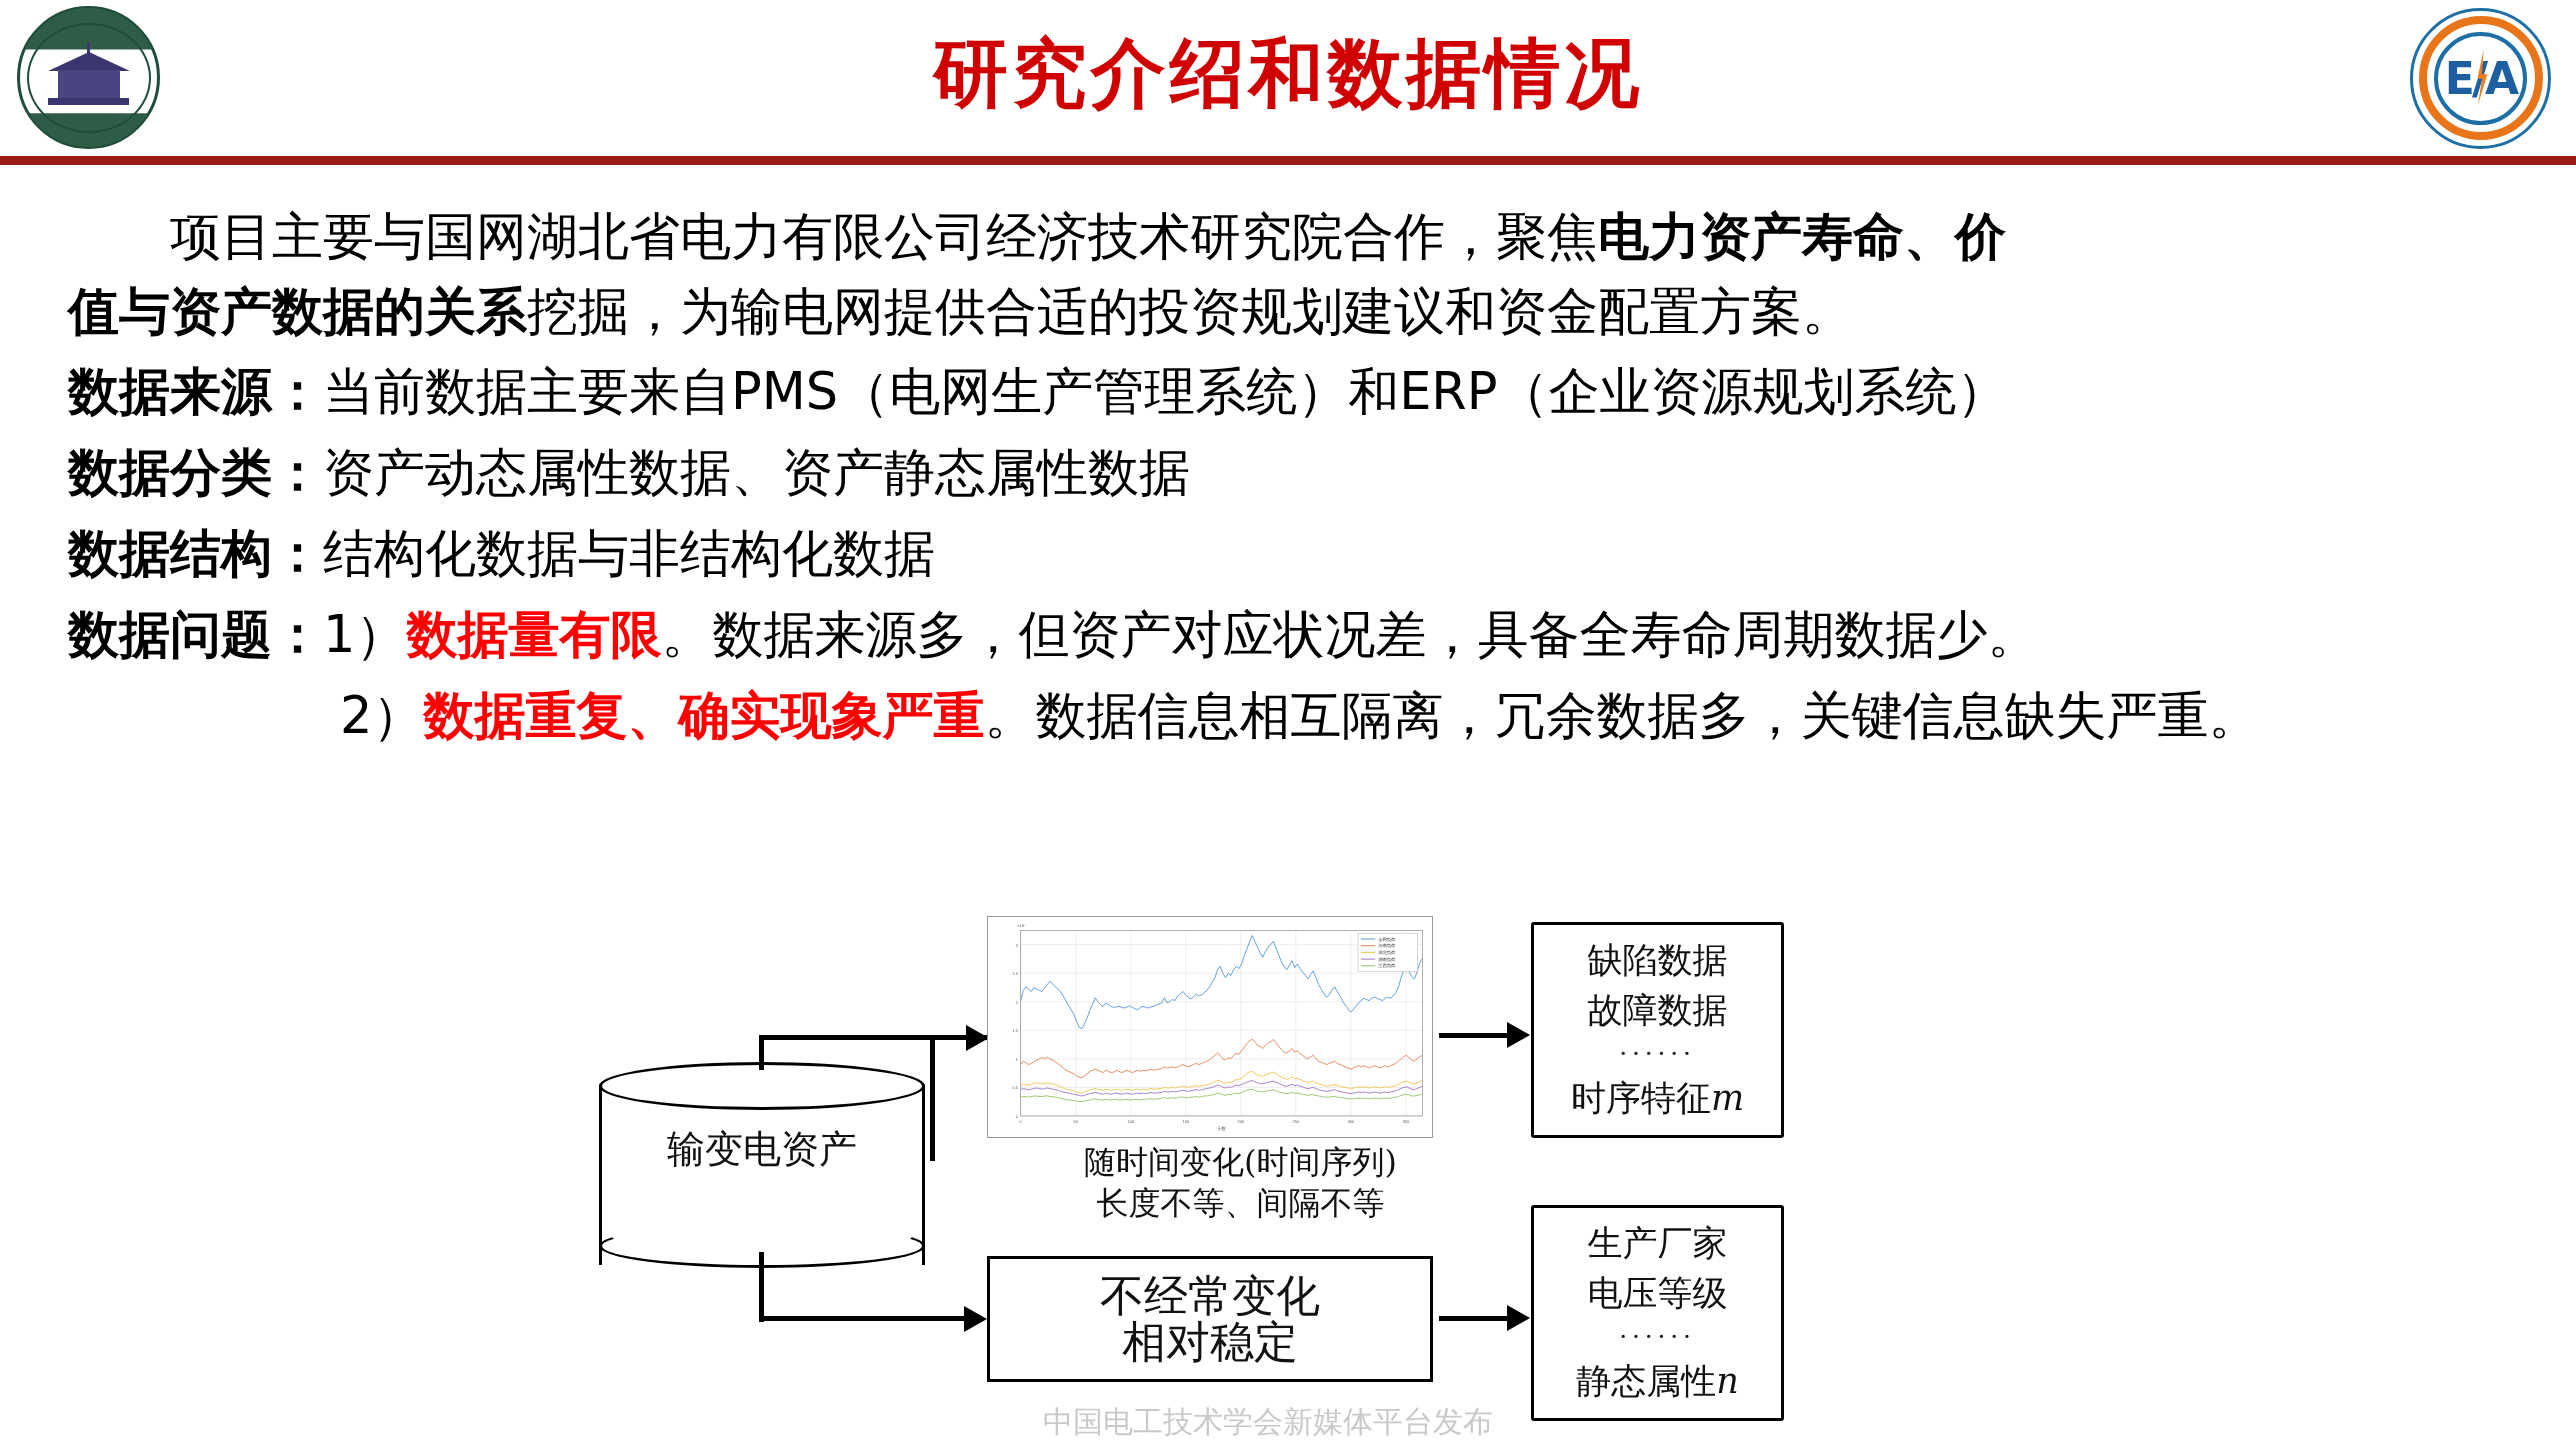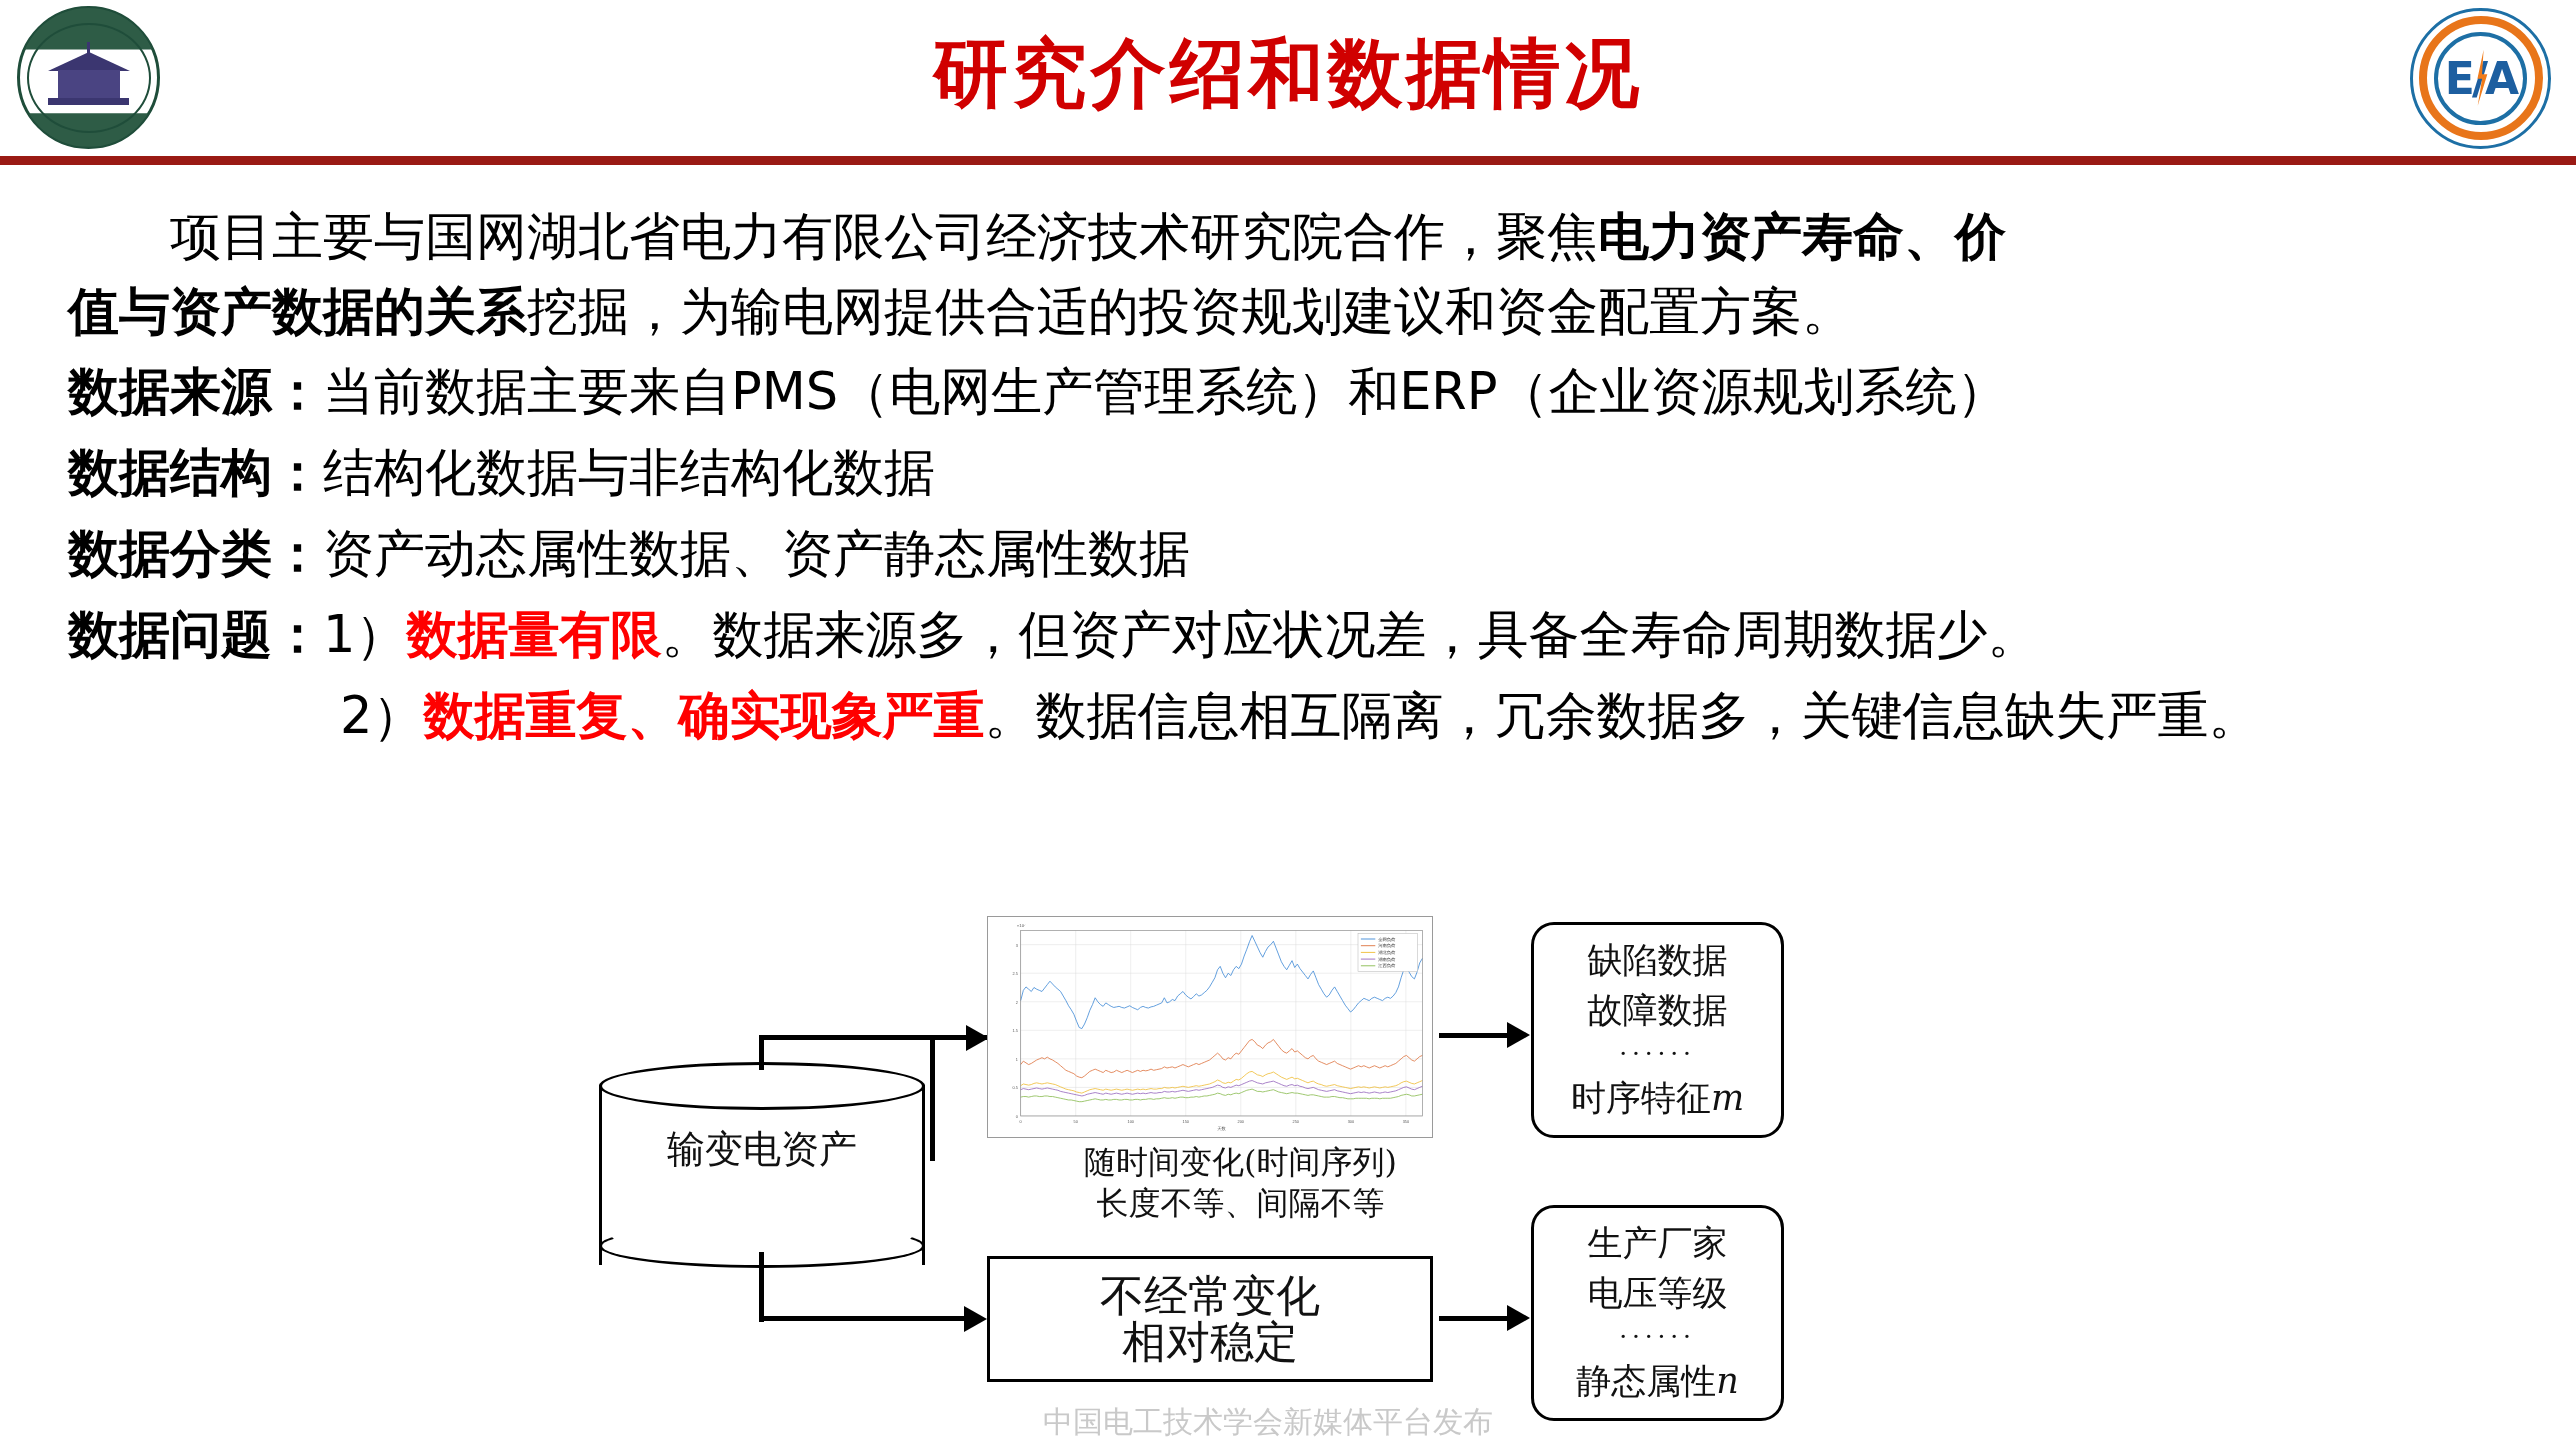--- a/index.html
+++ b/index.html
@@ -232,21 +232,21 @@
     background: #fff;
     font-size: 44px;
     line-height: 46px;
     padding-top: 13.5px;
   }
 
   
   .roundbox {
     width: 253px;
     border: 3.9px solid #000;
-    border-radius: 23px;
+    border-radius: 3px;
     background: #fff;
     font-size: 35px;
     line-height: 50px;
     padding: 9.7px 0 11.6px 0;
   }
   .rb-top { left: 1531px; top: 922px; }
   .rb-bot { left: 1531px; top: 1205px; }
   .roundbox .dots {
     letter-spacing: 4.8px;
     font-size: 25px;
@@ -306,23 +306,23 @@
 
   <div class="header-rule"></div>
 </div>
 
 <div class="content">
 
   <p class="para p-lead"><span>项目主要与国网湖北省电力有限公司经济技术研究院合作，聚焦</span><span class="b">电力资产寿命、价值与资产数据的关系</span><span>挖掘，为输电网提供合适的投资规划建议和资金配置方案。</span></p>
 
   <div class="row"><span class="lbl">数据来源</span><span class="lbl">：</span><span>当前数据主要来自PMS（电网生产管理系统）和ERP（企业资源规划系统）</span></div>
 
+  <div class="row"><span class="lbl">数据分类</span><span class="lbl">：</span><span>资产动态属性数据、资产静态属性数据</span></div>
+
   <div class="row"><span class="lbl">数据结构</span><span class="lbl">：</span><span>结构化数据与非结构化数据</span></div>
-
-  <div class="row"><span class="lbl">数据分类</span><span class="lbl">：</span><span>资产动态属性数据、资产静态属性数据</span></div>
 
   <div class="row"><span class="lbl">数据问题</span><span class="lbl">：</span><span>1）</span><span class="red">数据量有限</span><span>。数据来源多，但资产对应状况差，具备全寿命周期数据少。</span></div>
 
   <div class="row sub"><span>2）</span><span class="red">数据重复、确实现象严重</span><span>。数据信息相互隔离，冗余数据多，关键信息缺失严重。</span></div>
 
 </div>
 
 <div>
 
   <div class="node db">

